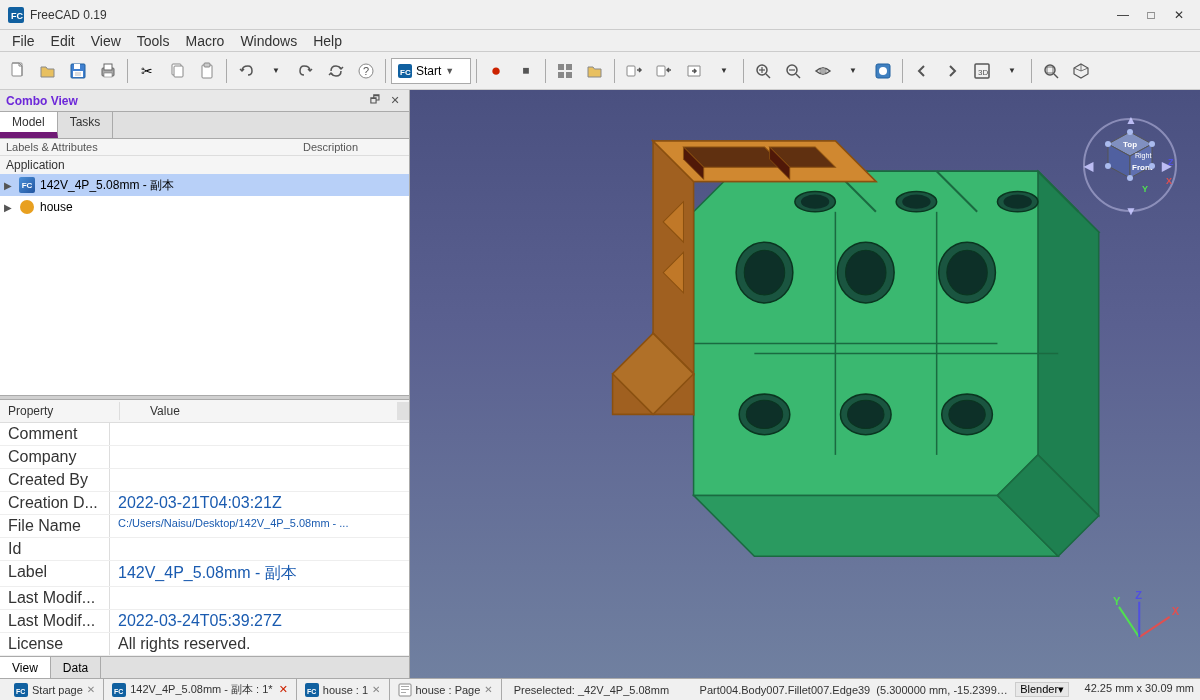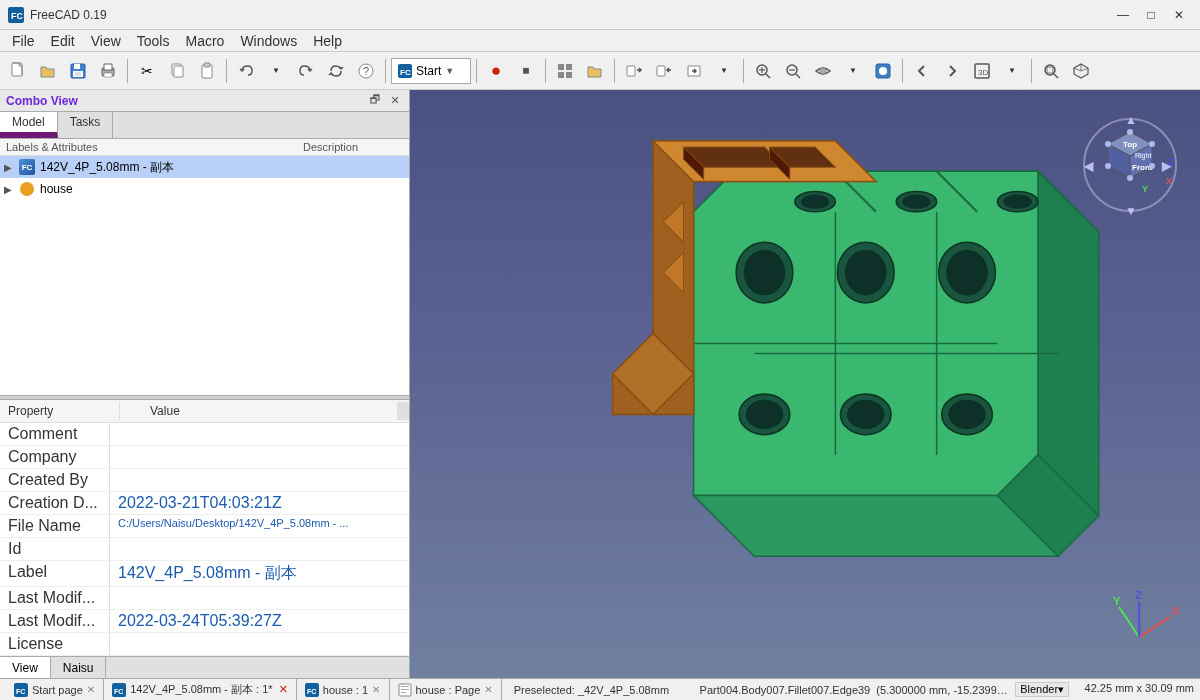--- a/index.html
+++ b/index.html
@@ -527,20 +527,21 @@
     <div id="model-tabs">
       <div class="model-tab active">Model</div>
       <div class="model-tab">Tasks</div>
     </div>
 
     <div id="tree-area" style="height: 180px; overflow: auto;">
       <div id="tree-header">
         <span class="col1">Labels &amp; Attributes</span>
         <span class="col2">Description</span>
       </div>
+      <div class="tree-section-label">Application</div>
 
       <div class="tree-item selected">
         <span class="expand-arrow">▶</span>
         <span class="item-icon">
           <div class="doc-icon">
               <span>FC</span>
             </div>
         </span>
         <span class="item-label">142V_4P_5.08mm - 副本</span>
       </div>
@@ -596,26 +597,27 @@
       <div class="props-row">
         <div class="props-cell name">Last Modif...</div>
         <div class="props-cell value empty"></div>
       </div>
       <div class="props-row">
         <div class="props-cell name">Last Modif...</div>
         <div class="props-cell value">2022-03-24T05:39:27Z</div>
       </div>
       <div class="props-row">
         <div class="props-cell name">License</div>
+        <div class="props-cell value empty">All rights reserved.</div>
       </div>
     </div>
 
     <div id="bottom-tabs">
       <div class="bottom-tab active">View</div>
-      <div class="bottom-tab">Naisu</div>
+      <div class="bottom-tab">Data</div>
     </div>
 
   </div>
 
   <div id="viewport">
 
     
     <div id="nav-cube">
       <svg width="100" height="120" viewBox="0 0 100 120">
 

